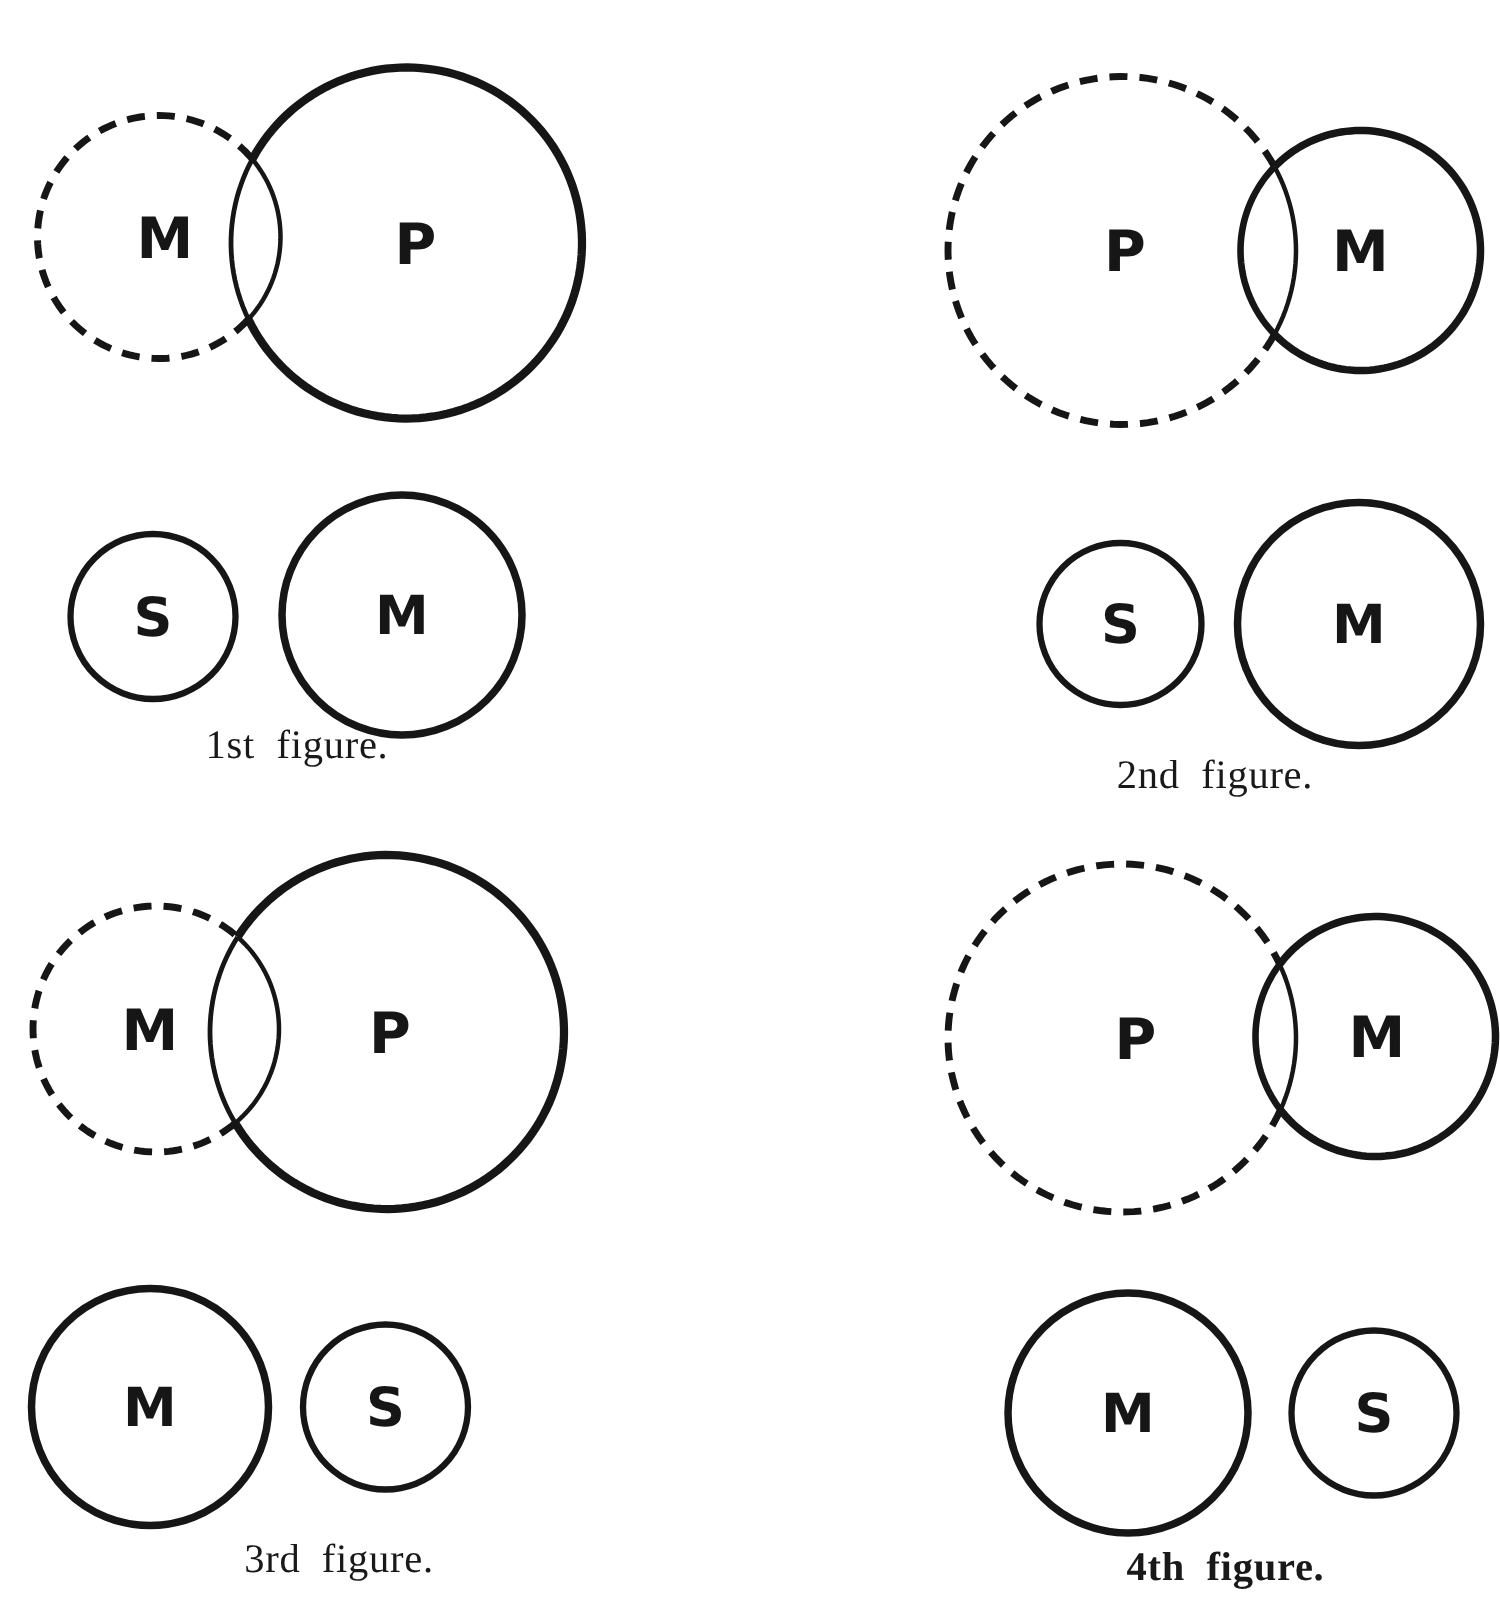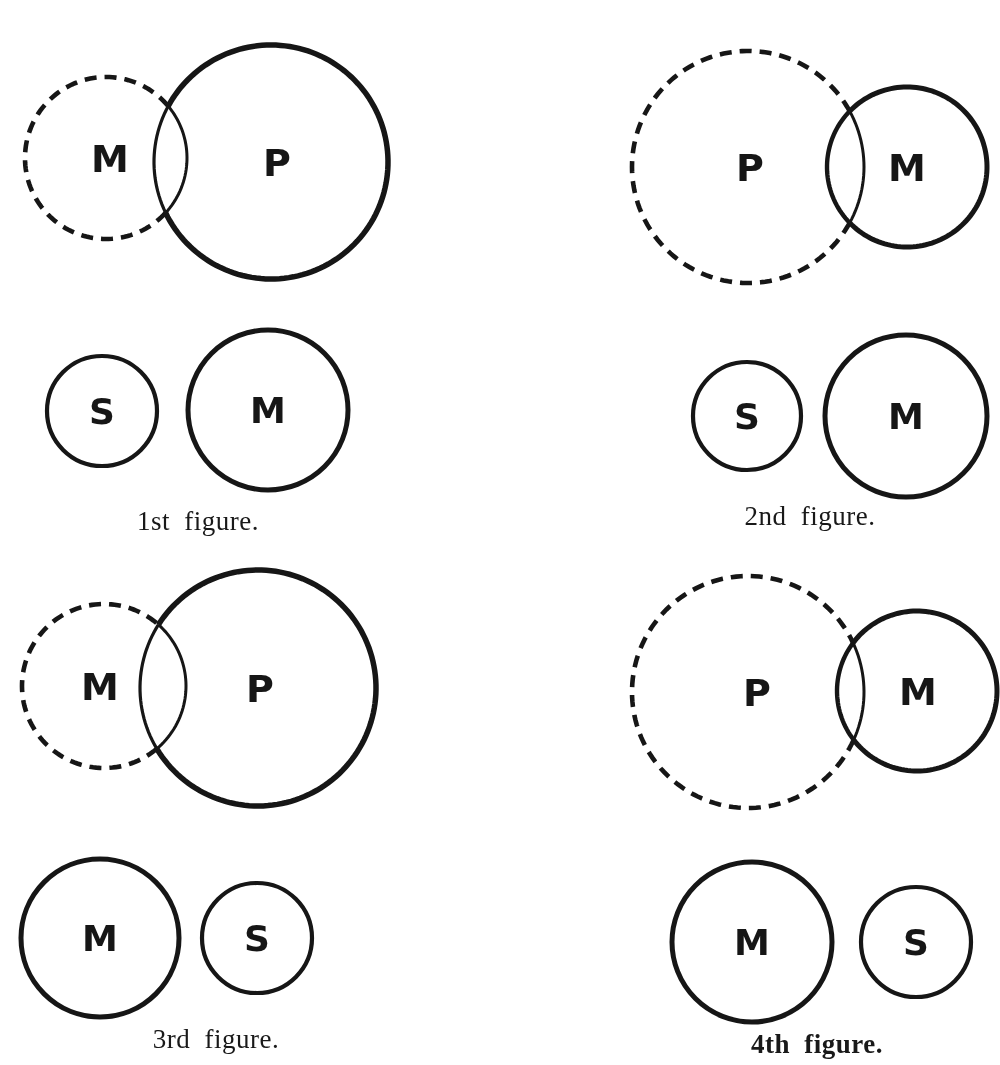--- a/index.html
+++ b/index.html
@@ -72,17 +72,17 @@
       <path fill="none" stroke="#161616" stroke-width="5" stroke-linecap="butt" d="M853.09 642.88L855.06 640.38L857.12 637.95L859.28 635.60L861.53 633.35L863.88 631.19L866.30 629.12L868.81 627.15L871.39 625.28L874.04 623.51L876.76 621.85L879.55 620.31L882.40 618.87L885.30 617.55L888.25 616.35L891.24 615.26L894.28 614.29L897.36 613.45L900.46 612.73L903.59 612.13L906.74 611.66L909.91 611.31L913.09 611.10L916.28 611.00L919.47 611.04L922.65 611.20L925.82 611.49L928.98 611.90L932.13 612.44L935.24 613.11L938.33 613.90L941.39 614.81L944.40 615.84L947.37 616.99L950.30 618.26L953.17 619.64L955.98 621.14L958.73 622.75L961.42 624.47L964.04 626.29L966.58 628.21L969.04 630.24L971.42 632.36L973.71 634.57L975.91 636.88L978.02 639.27L980.03 641.74L981.95 644.29L983.76 646.91L985.46 649.61L987.05 652.37L988.54 655.19L989.91 658.07L991.16 661.00L992.30 663.97L993.31 667.00L994.21 670.05L994.98 673.15L995.63 676.27L996.16 679.41L996.55 682.57L996.83 685.75L996.97 688.93L996.99 692.12L996.88 695.31L996.65 698.48L996.29 701.65L995.80 704.80L995.19 707.93L994.45 711.03L993.59 714.10L992.61 717.13L991.51 720.12L990.29 723.07L988.96 725.96L987.51 728.80L985.94 731.58L984.27 734.29L982.49 736.94L980.61 739.51L978.63 742.01L976.55 744.42L974.37 746.75L972.11 748.99L969.75 751.14L967.32 753.20L964.80 755.15L962.20 757.00L959.54 758.75L956.81 760.39L954.01 761.92L951.16 763.34L948.25 764.65L945.29 765.83L942.29 766.90L939.24 767.85L936.16 768.67L933.05 769.37L929.92 769.95L926.76 770.40L923.59 770.73L920.41 770.93L917.23 771.00L914.04 770.95L910.86 770.76L907.68 770.46L904.53 770.02L901.39 769.46L898.27 768.78L895.19 767.97L892.14 767.04L889.13 765.99L886.17 764.82L883.25 763.53L880.39 762.13L877.59 760.62L874.84 758.99L872.17 757.26L869.56 755.42L867.04 753.48L864.59 751.44L862.22 749.30L859.94 747.07L857.75 744.76L855.66 742.35L853.66 739.87"></path>
       <path fill="none" stroke="#161616" stroke-width="4.4" stroke-linecap="butt" d="M853.66 739.87L851.78 737.33L850.01 734.72L848.33 732.05L846.77 729.30L845.31 726.50L843.96 723.65L842.73 720.74L841.62 717.79L840.62 714.79L839.74 711.76L838.98 708.69L838.34 705.60L837.83 702.49L837.44 699.35L837.17 696.21L837.03 693.05L837.01 689.89L837.11 686.74L837.34 683.59L837.70 680.45L838.18 677.33L838.78 674.23L839.50 671.16L840.34 668.12L841.31 665.11L842.39 662.14L843.58 659.22L844.89 656.35L846.32 653.53L847.85 650.77L849.49 648.07L851.24 645.44L853.09 642.88"></path>
       <text x="757" y="692" dy="0.36em" text-anchor="middle" font-family="&quot;DejaVu Sans&quot;, sans-serif" font-weight="bold" font-size="38" fill="#161616">P</text>
       <text x="918" y="691" dy="0.36em" text-anchor="middle" font-family="&quot;DejaVu Sans&quot;, sans-serif" font-weight="bold" font-size="38" fill="#161616">M</text>
       <circle fill="none" stroke="#161616" stroke-width="5" stroke-linecap="butt" cx="752" cy="942" r="80"></circle>
       <text x="752" y="942" dy="0.36em" text-anchor="middle" font-family="&quot;DejaVu Sans&quot;, sans-serif" font-weight="bold" font-size="36" fill="#161616">M</text>
       <circle fill="none" stroke="#161616" stroke-width="4.2" stroke-linecap="butt" cx="916" cy="942" r="55"></circle>
       <text x="916" y="942" dy="0.36em" text-anchor="middle" font-family="&quot;DejaVu Sans&quot;, sans-serif" font-weight="bold" font-size="36" fill="#161616">S</text>
     </svg>
 
-  <div class="caption" style="left:198px; top:507px;">1st figure.</div>
+  <div class="caption" style="left:198px; top:482px;">1st figure.</div>
   <div class="caption" style="left:810px; top:502px;">2nd figure.</div>
-  <div class="caption" style="left:216px; top:1025px;">3rd figure.</div>
+  <div class="caption" style="left:226px; top:1025px;">3rd figure.</div>
   <div class="caption" style="left:817px; top:1030px;font-weight:bold;">4th figure.</div>
 </div>
 
 </body></html>

